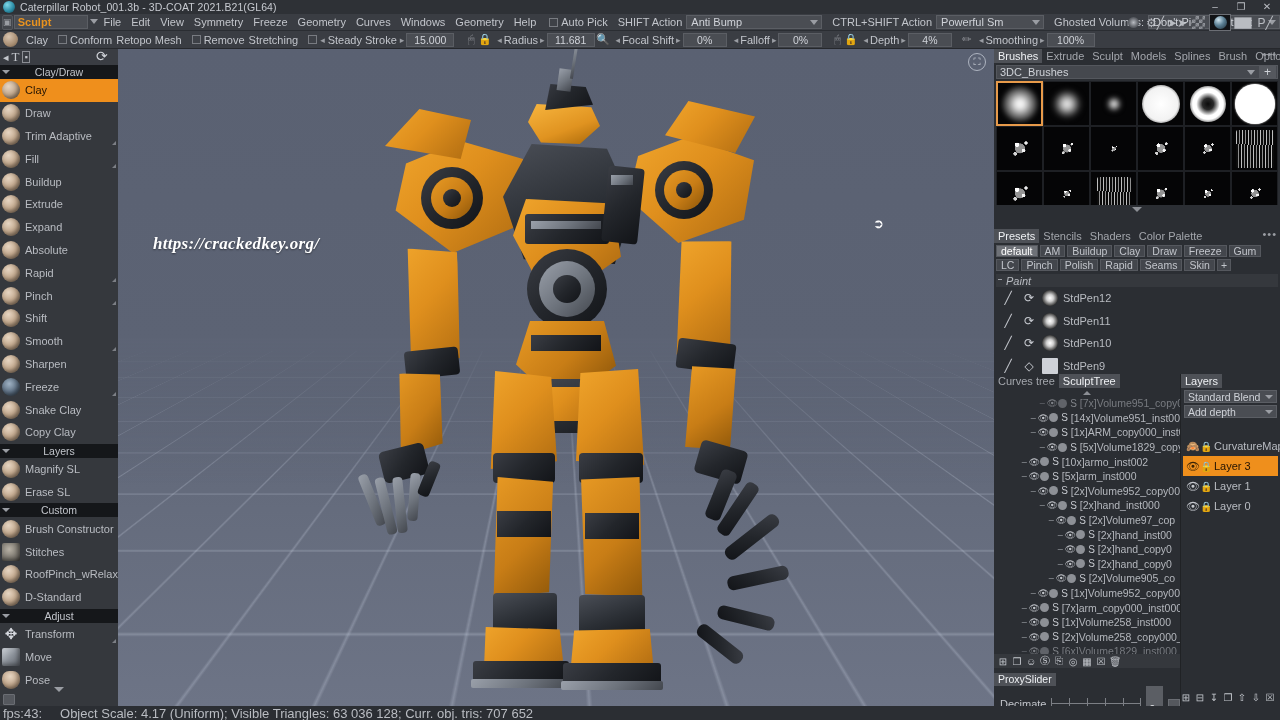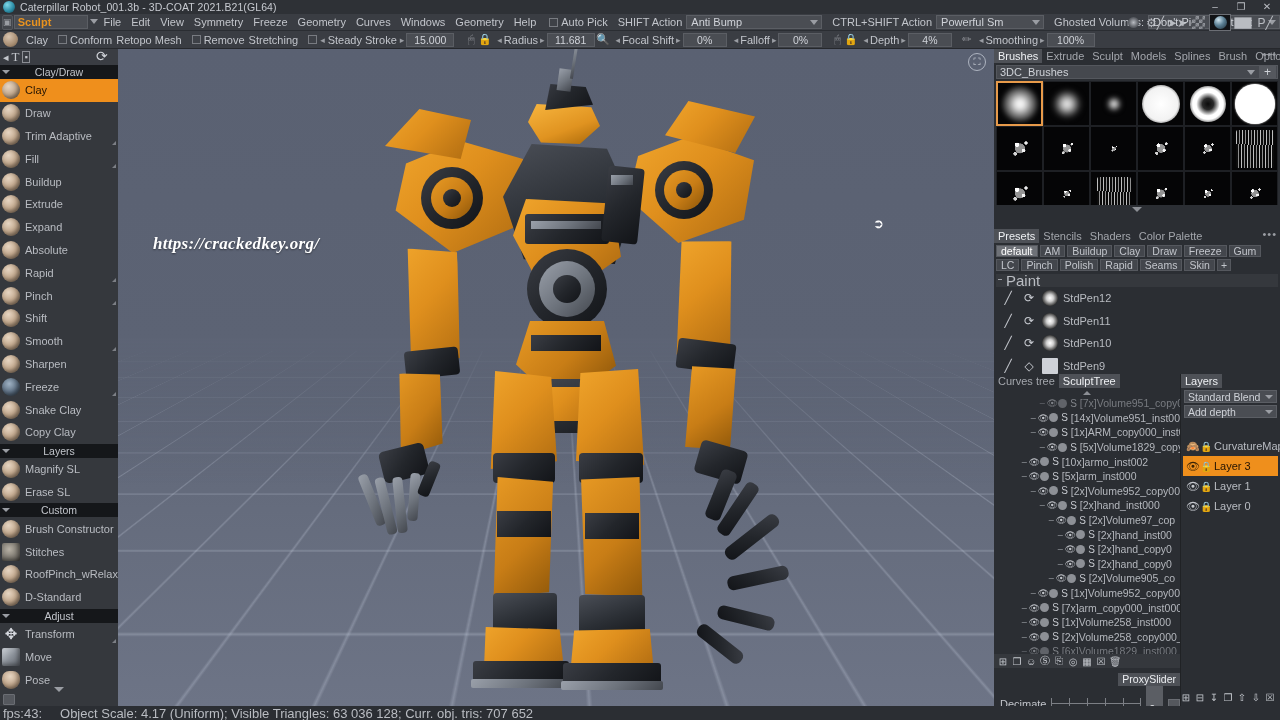--- a/index.html
+++ b/index.html
@@ -259,21 +259,21 @@
   .presetchips { display: flex; flex-wrap: wrap; gap: 2px; padding: 2px; }
   .chip {
     height: 12px; padding: 0 4px; background: #43464c; border: 1px solid #55585e;
     font-size: 10.5px; line-height: 11px; color: #c2c5cb; white-space: nowrap;
   }
   .chip.active { background: #6e7177; color: #ffffff; }
   .chip.plus { padding: 0 3px; }
 
   .subhdr {
     height: 13px; background: #35383d; display: flex; align-items: center; padding-left: 4px;
-    font-size: 15px; color: #b9bcc2; margin: 1px 2px 0 2px; position: relative;
+    font-size: 11px; color: #b9bcc2; margin: 1px 2px 0 2px; position: relative; font-style: italic;
   }
   .subhdr .sh-tri { position: absolute; left: 2px; top: 5px; width: 4px; height: 1px; background: #9a9da3; }
   .penrow {
     height: 22.5px; display: flex; align-items: center; gap: 5px; padding-left: 6px;
   }
   .pen-ico { width: 16px; height: 14px; color: #c5c8ce; font-size: 12px; display: flex; align-items: center; justify-content: center; }
   .pen-thumb { width: 16px; height: 16px; border-radius: 50%; background: radial-gradient(circle, #ffffff 0%, #d0d0d0 30%, #1a1a1a 78%); }
   .pen-thumb.sq { border-radius: 1px; background: #cfd2d8; }
   .pen-name { font-size: 11px; color: #b9bcc2; }
   #penlist-scroll { height: 9px; display: flex; align-items: center; justify-content: center; }
@@ -302,21 +302,21 @@
   #treelist .scr-dn i { width: 0; height: 0; border-left: 4px solid transparent; border-right: 4px solid transparent; border-top: 4px solid #8b8e94; }
 
   #treetools {
     position: absolute; left: 0; bottom: 52px; width: 186px; height: 14px;
     background: #35383d; display: flex; align-items: center; gap: 2px; padding-left: 3px;
   }
   .ttool { width: 12px; height: 12px; display: flex; align-items: center; justify-content: center; color: #c5c8ce; font-size: 10px; }
 
   #proxyhdr {
     position: absolute; left: 0; bottom: 34px; width: 186px; height: 13px;
-    display: flex; align-items: center; justify-content: flex-end;
+    display: flex; align-items: center;
   }
   #proxyhdr .ph-tab { background: #4e5157; color: #eef0f3; font-size: 10.5px; padding: 0 4px; height: 13px; line-height: 13px; }
   #proxyrow {
     position: absolute; left: 0; bottom: 6px; width: 186px; height: 20px;
     display: flex; align-items: center; gap: 5px; padding-left: 6px;
   }
   #proxyrow .pr-lbl { font-size: 11px; color: #c2c5cb; }
   #proxyslider { position: relative; width: 90px; height: 14px; }
   #proxyslider .track { position: absolute; left: 0; top: 6px; width: 90px; height: 1px; background: #7c7f85; }
   #proxyslider .tick { position: absolute; top: 1px; width: 1px; height: 11px; background: #7c7f85; }

